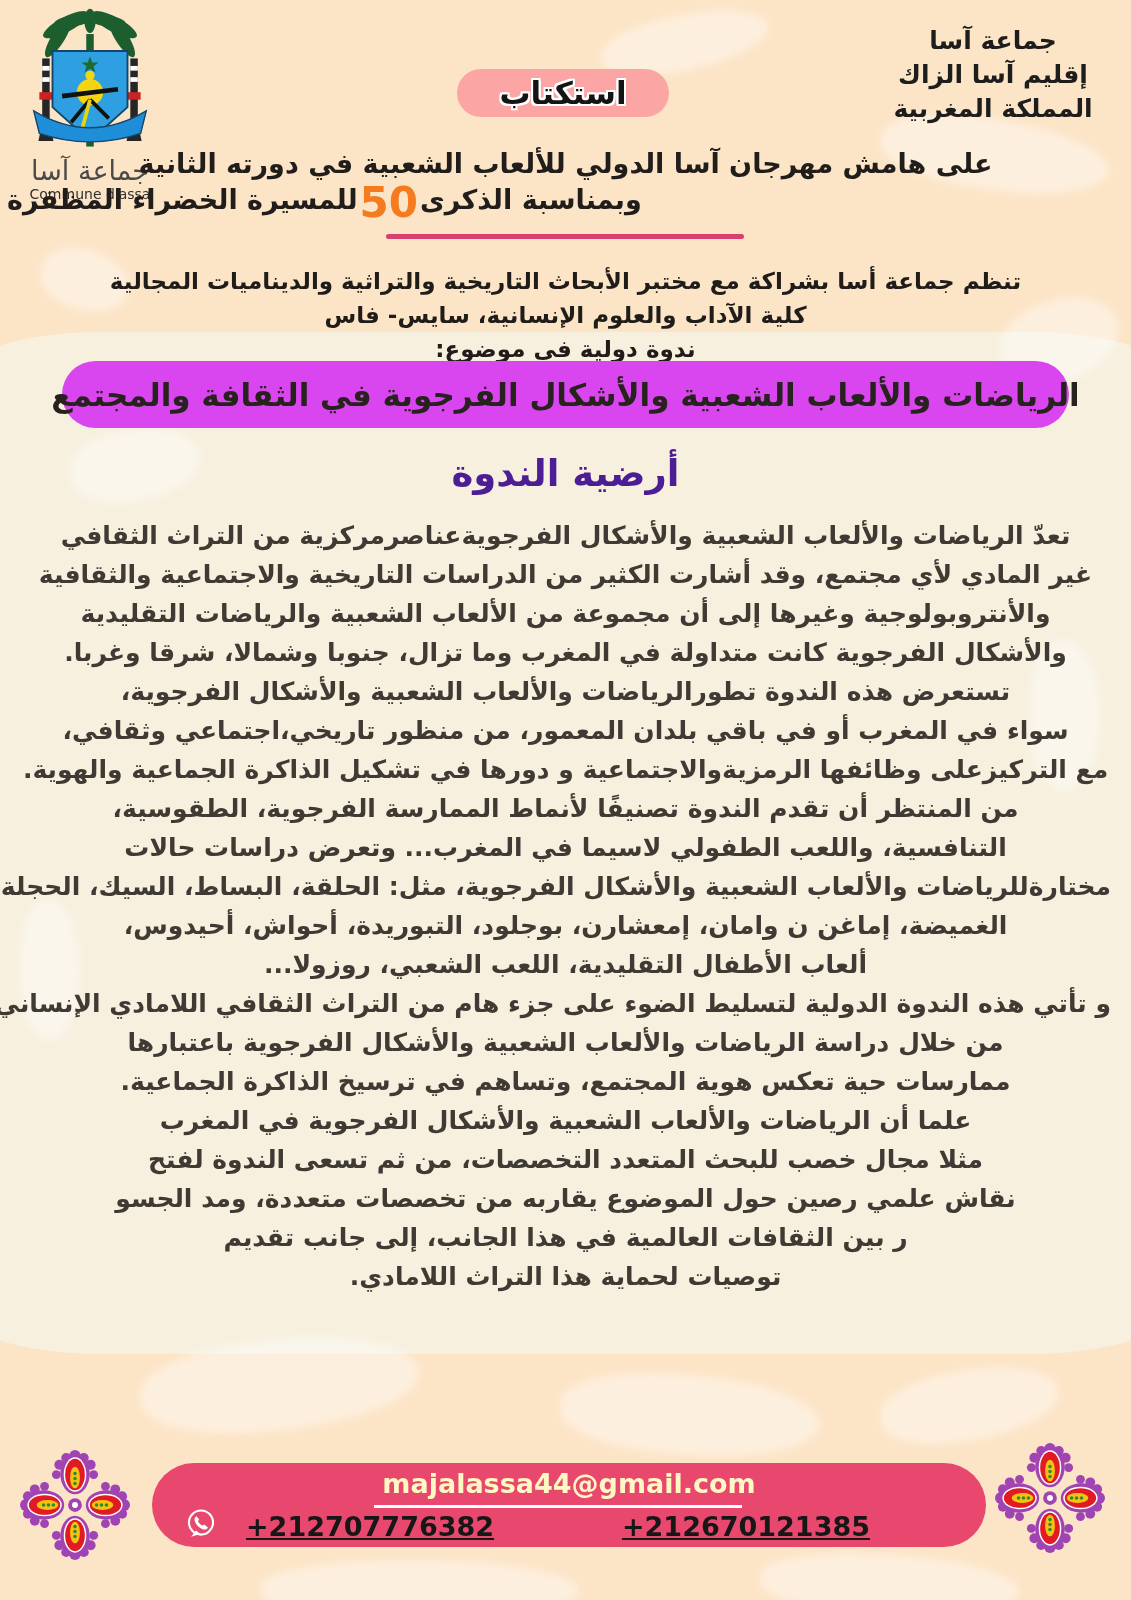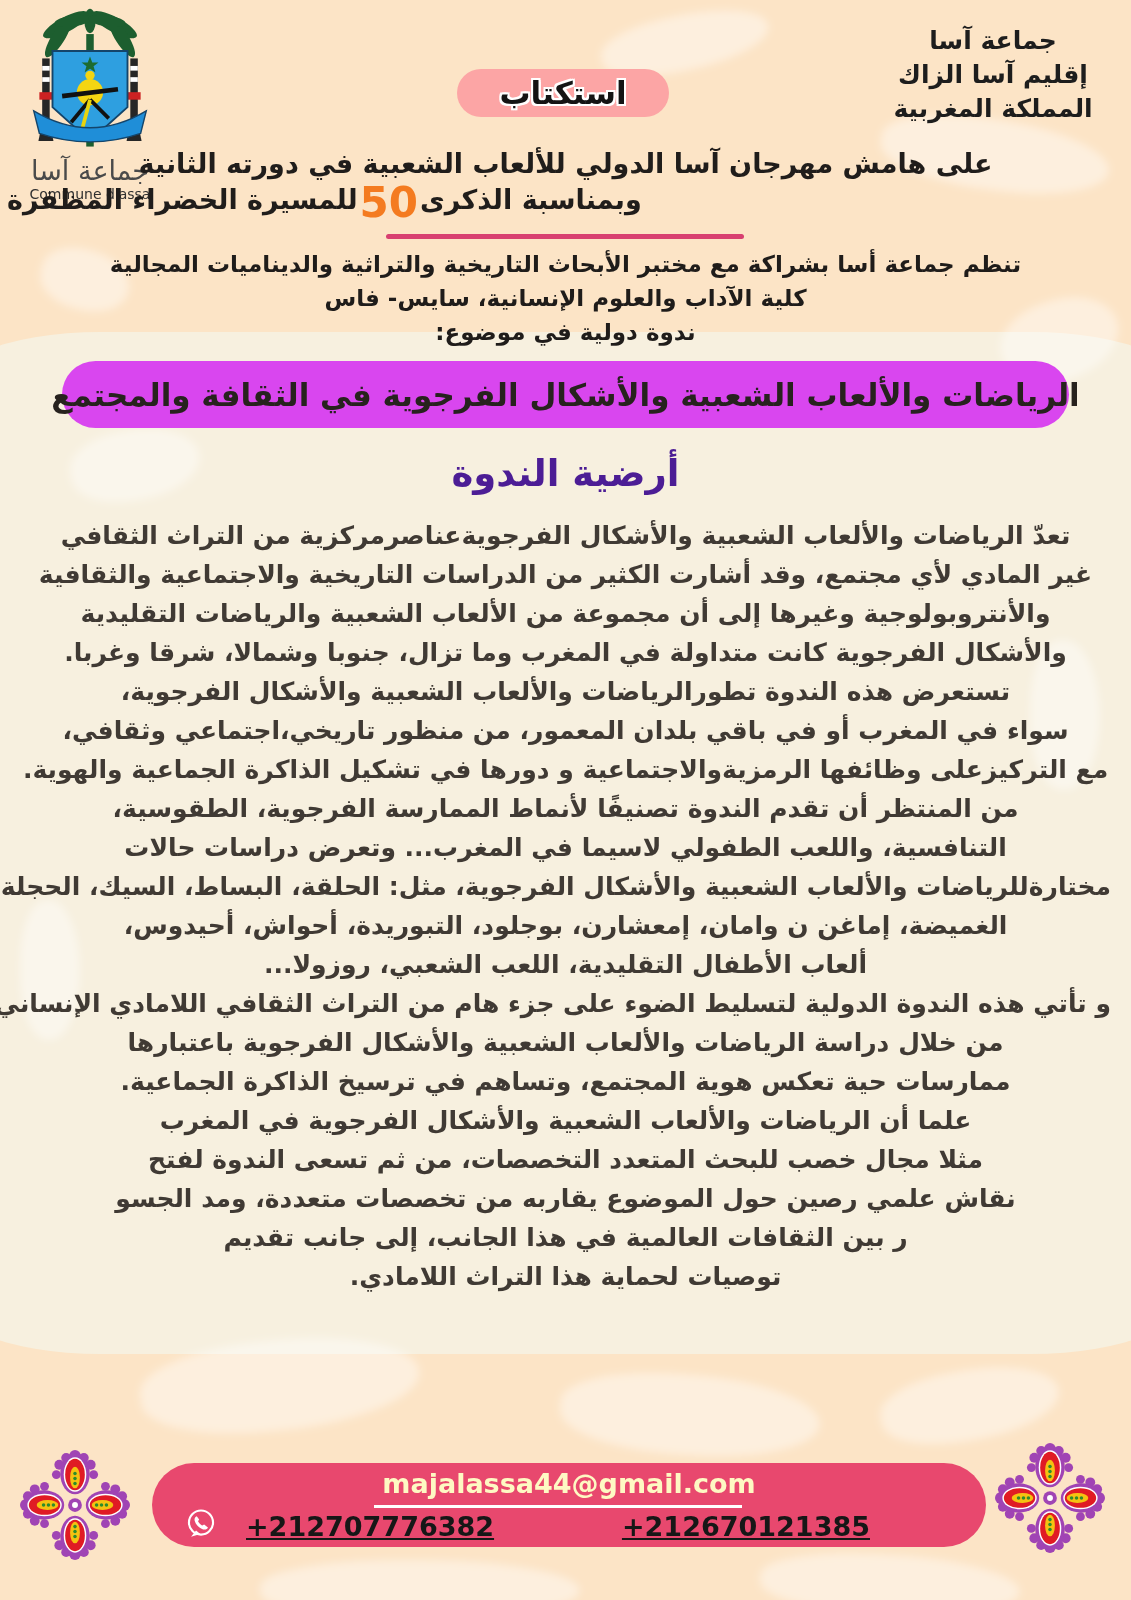--- a/index.html
+++ b/index.html
@@ -48,21 +48,21 @@
   .num50{
     color:#f47b20;font-size:42px;font-weight:bold;display:inline-block;
     vertical-align:-8px;margin:0 2px;line-height:30px;
   }
   .divider{
     position:absolute;top:234px;left:386px;width:358px;height:5px;
     background:#d84070;border-radius:3px;
   }
 
   .organizer{
-    position:absolute;top:247px;left:0;right:0;text-align:center;
+    position:absolute;top:264px;left:0;right:0;text-align:center;
     font-size:23px;font-weight:bold;color:#1f1c1a;line-height:34px;white-space:nowrap;
   }
 
   .title-bar{
     position:absolute;top:361px;left:62px;width:1007px;height:67px;
     background:#d946ef;border-radius:34px;
     display:flex;align-items:center;justify-content:center;
     font-size:31px;font-weight:bold;color:#27221e;white-space:nowrap;
   }
 

